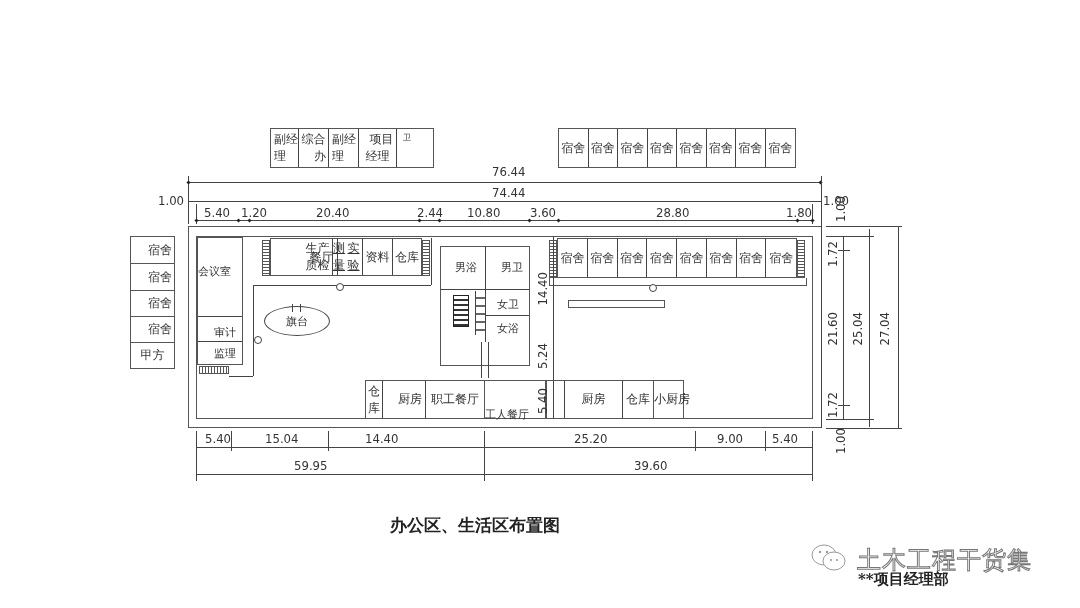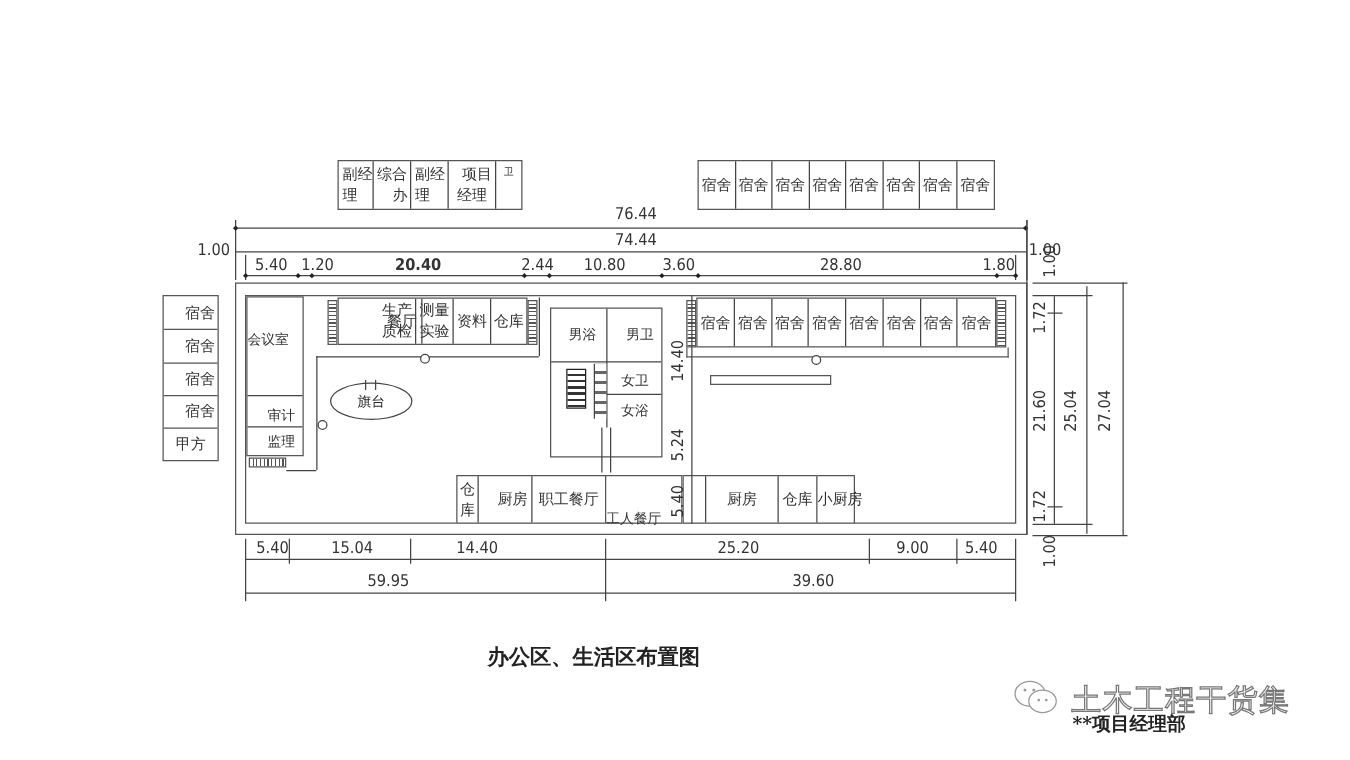--- a/index.html
+++ b/index.html
@@ -19,21 +19,21 @@
     background: repeating-linear-gradient(to bottom, #fff 0, #fff 2px, #555 2px, #555 3px); }
   .stairs-h { position: absolute; box-sizing: border-box; border: 1px solid #555;
     background: repeating-linear-gradient(to right, #fff 0, #fff 2px, #555 2px, #555 3px); }
   .title { position: absolute; font-weight: bold; font-size: 17px; color: #222; }
   .wm { position: absolute; font-size: 24px; color: #fff; -webkit-text-stroke: 1px #777; letter-spacing: 1px; }
   .sub { position: absolute; font-family: "DejaVu Serif", serif; font-weight: bold; font-size: 15px; color: #222; }
 </style>
 </head>
 <body>
 
-<div class="box" style="left:270px;top:128px;width:148px;height:40px;font-family:Liberation Mono, monospace;">
+<div class="box" style="left:270px;top:128px;width:164px;height:40px;font-family:Liberation Mono, monospace;">
   <div class="cell" style="left:0;top:0;width:28px;height:38px;flex-direction:column;align-items:flex-start;padding-left:3px;">
     <span>副经</span>
       <span>理</span>
   </div>
   <div class="cell" style="left:28px;top:0;width:30px;height:38px;flex-direction:column;">
     <span>综合</span>
       <span style="align-self:flex-end;padding-right:2px;">办</span>
   </div>
   <div class="cell" style="left:58px;top:0;width:30px;height:38px;flex-direction:column;align-items:flex-start;padding-left:3px;">
     <span>副经</span>
@@ -85,21 +85,21 @@
 <span class="dim" style="left:492px;top:186px;">74.44</span>
 <span class="dim" style="left:158px;top:194px;">1.00</span>
 <span class="dim" style="left:823px;top:194px;">1.00</span>
 <div class="hline" style="left:188px;top:201px;width:633px;"></div>
 
 <div class="hline" style="left:196px;top:220px;width:616px;"></div>
 <div class="vline" style="left:196px;top:204px;height:20px;"></div>
 <div class="vline" style="left:812px;top:204px;height:20px;"></div>
 <span class="dim" style="left:204px;top:206px;">5.40</span>
 <span class="dim" style="left:241px;top:206px;">1.20</span>
-<span class="dim" style="left:316px;top:206px;font-weight:bold;">20.40</span>
+<span class="dim" style="left:316px;top:206px;">20.40</span>
 <span class="dim" style="left:417px;top:206px;">2.44</span>
 <span class="dim" style="left:467px;top:206px;">10.80</span>
 <span class="dim" style="left:530px;top:206px;">3.60</span>
 <span class="dim" style="left:656px;top:206px;">28.80</span>
 <span class="dim" style="left:786px;top:206px;">1.80</span>
 <div class="tick" style="left:195px;top:219px;"></div>
 <div class="tick" style="left:237px;top:219px;"></div>
 <div class="tick" style="left:248px;top:219px;"></div>
 <div class="tick" style="left:418px;top:219px;"></div>
 <div class="tick" style="left:438px;top:219px;"></div>
@@ -145,21 +145,21 @@
 
 <div class="stairs-v" style="left:262px;top:240px;width:8px;height:36px;"></div>
 <div class="box" style="left:270px;top:238px;width:152px;height:38px;">
   <div class="cell" style="left:0;top:0;width:32px;height:36px;margin-left:35px;">
       <span>餐厅</span>
     </div>
   <div class="cell" style="left:32px;top:0;width:30px;height:36px;flex-direction:column;">
       <span>生产</span>
       <span>质检</span>
     </div>
-  <div class="cell" style="left:62px;top:0;width:30px;height:36px;flex-direction:column;">
+  <div class="cell" style="left:62px;top:0;width:30px;height:36px;flex-direction:row;text-decoration:underline;">
       <span>测量</span>
       <span>实验</span>
     </div>
   <div class="cell" style="left:92px;top:0;width:30px;height:36px;">
       <span>资料</span>
     </div>
   <div class="cell" style="left:122px;top:0;width:28px;height:36px;border-right:none;">
       <span>仓库</span>
     </div>
 </div>

